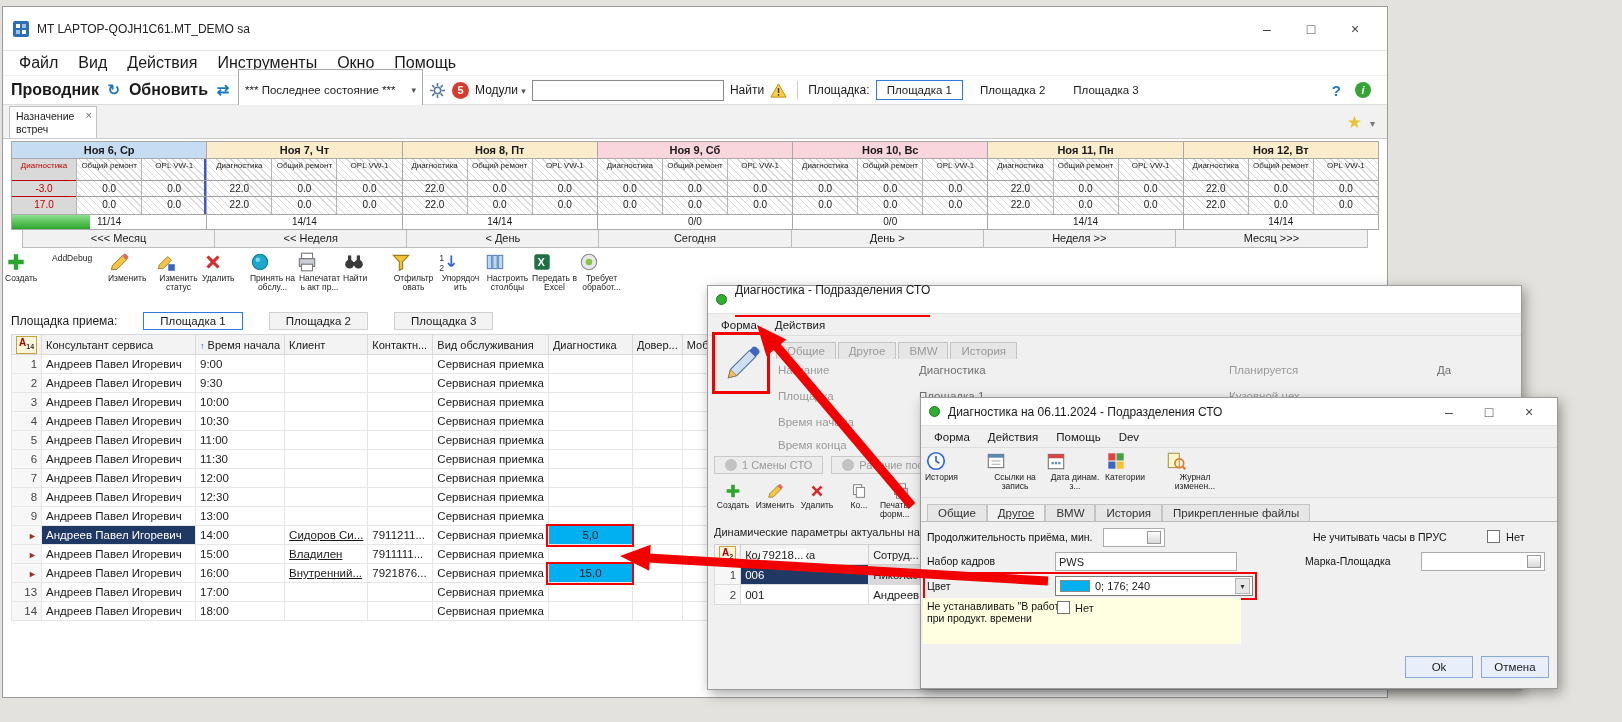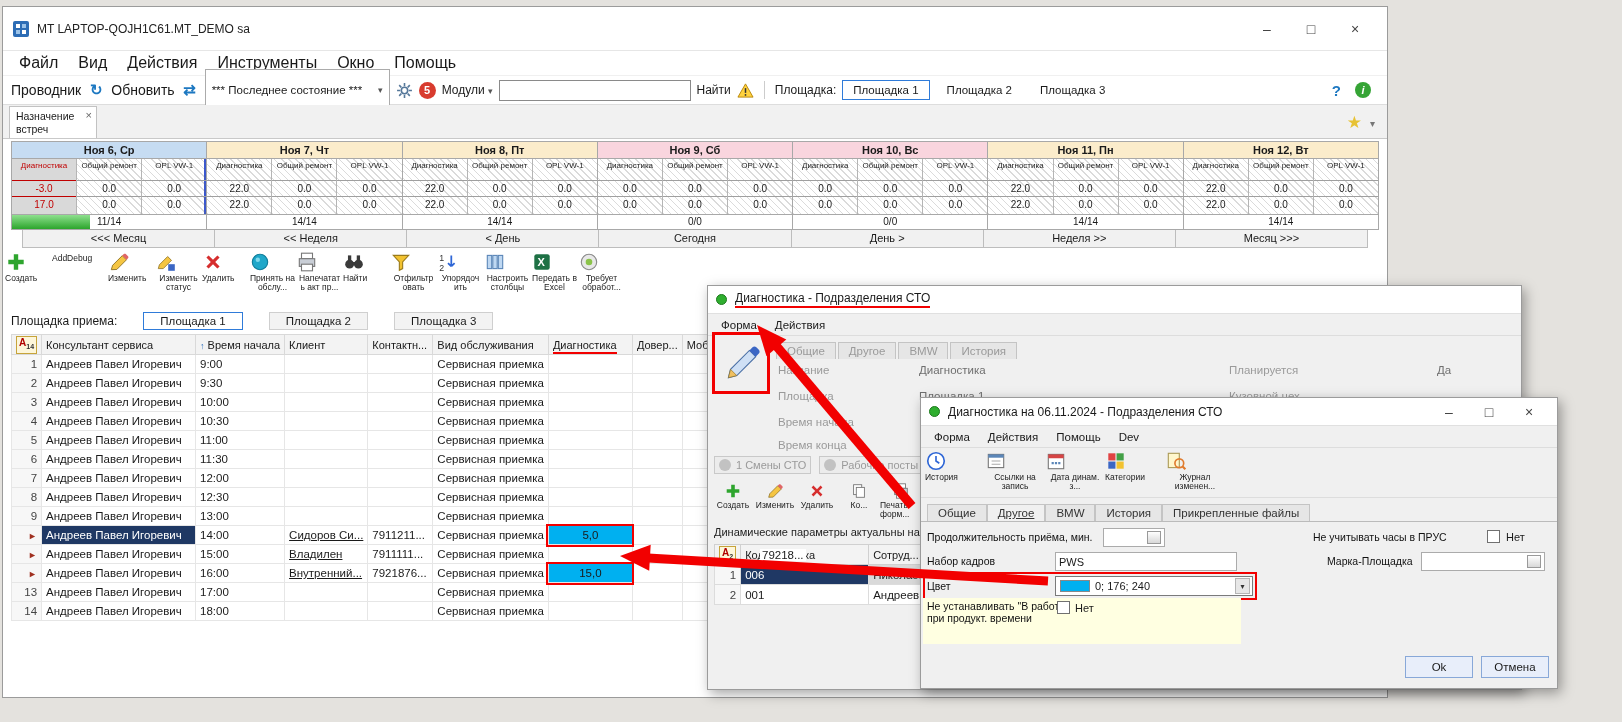--- a/index.html
+++ b/index.html
@@ -10,21 +10,21 @@
 .main-window{left:2px;top:6px;width:1386px;height:692px;z-index:10}
 .titlebar{height:44px;display:flex;align-items:center;padding:0 10px;background:#fff;border-bottom:1px solid #e6e6e6}
 .app-icon{width:16px;height:16px;margin-right:8px;display:inline-flex}
 .app-icon svg{width:100%;height:100%}
 .title-text{font-size:12px;color:#222}
 .win-controls{margin-left:auto;display:flex}
 .wc{width:44px;text-align:center;font-size:14px;color:#444;line-height:28px}
 .menubar{height:24px;display:flex;align-items:center;padding:0 6px;background:#fff}
 .menu-item{padding:0 10px;font-size:16px;white-space:nowrap}
 .toolbar{height:30px;display:flex;align-items:center;gap:6px;padding:0 8px;background:#fff;border-top:1px solid #f0f0f0;border-bottom:1px solid #ddd}
-.tb-bold{font-weight:normal;font-size:14px;white-space:nowrap}
+.tb-bold{font-weight:bold;font-size:16px;white-space:nowrap}
 .tb-ico{font-size:15px;color:#1d78c1;width:18px;text-align:center;font-weight:bold}
 .tb-select{display:inline-flex;align-items:center;gap:9px;border:1px solid #ababab;padding:14px 6px;font-size:11.5px;background:#fff;min-width:185px}
 .caret{font-size:9px;color:#555;margin-left:auto}
 .badge{min-width:17px;height:17px;border-radius:50%;background:#D83B2E;color:#fff;font-size:11px;font-weight:bold;display:inline-flex;align-items:center;justify-content:center}
 .tb-input{width:192px;height:21px;border:1px solid #8a8a8a;padding:0 4px;font:11.5px "Liberation Sans",sans-serif}
 .vsep{width:1px;height:18px;background:#ccc;margin:0 4px}
 .site-btn{padding:3px 10px;font-size:11.5px;border:1px solid transparent;white-space:nowrap}
 .site-btn.active{border:1px solid #2f7bd9;background:#fff}
 .tb-right{margin-left:auto;display:flex;align-items:center;gap:14px;padding-right:8px}
 .help-q{color:#1d78c1;font-weight:bold;font-size:15px}
@@ -71,21 +71,21 @@
 .grid{border-collapse:collapse;margin-left:8px;table-layout:fixed;background:#fff}
 .grid th{background:#f3f3f3;border:1px solid #d9d9d9;font-weight:normal;text-align:left;font-size:11px;height:20px;padding:0 4px;overflow:hidden;white-space:nowrap}
 .grid td{border:1px solid #e6e6e6;font-size:11.5px;height:19px;padding:0 4px;overflow:hidden;white-space:nowrap}
 .c-num{text-align:right;background:#f7f7f7;color:#444;font-size:10px}
 .marker{color:#a03020;font-size:9px}
 .cell-selected{background:#1f3864;color:#fff}
 .cell-rowsel{background:#d9d9d9}
 .link{text-decoration:underline}
 .cell-cyan{background:#00B0F0;text-align:center}
 .annot-outline{outline:2px solid #f20000;outline-offset:0}
-.red-underline{border-bottom:2px solid #f20000;padding-bottom:1px}
+.red-underline{border-bottom:2px solid #f20000;padding-bottom:18px}
 .corner-a{display:inline-block;border:1px solid #c7a43a;background:#fdf6da;color:#b00000;font-weight:bold;font-size:10px;padding:0 2px;line-height:12px}
 .corner-a sub{font-size:7px;color:#333}
 .sort-ind{color:#2f6fbd;font-size:9px}
 .floating-frag{position:absolute;left:760px;top:549px;z-index:31;background:#fff;font-size:11.5px;padding:0 2px}
 .dlg{position:absolute;background:#f0f0f0;border:1px solid #9b9b9b;box-shadow:3px 4px 12px rgba(0,0,0,.35)}
 .dlg1{left:707px;top:285px;width:815px;height:405px;z-index:30}
 .dlg2{left:920px;top:397px;width:638px;height:292px;z-index:40}
 .dlg-title{height:28px;background:#fff;display:flex;align-items:center;padding:0 8px;border-bottom:1px solid #e0e0e0}
 .green-dot{width:11px;height:11px;border-radius:50%;background:#2fae2f;border:1px solid #1d7a1d;margin-right:8px;flex:none}
 .dlg-title-text{font-size:12px;white-space:nowrap}
@@ -94,21 +94,21 @@
 .pencil-box{position:absolute;left:4px;top:46px;width:58px;height:62px;border:3px solid #f20000;display:flex;align-items:center;justify-content:center;background:#f0f0f0}
 .pencil-box svg{width:42px;height:42px}
 .dlg1-tabs{position:absolute;left:68px;top:56px;display:flex;gap:2px}
 .dtab{padding:2px 10px;font-size:11.5px;border:1px solid #c4c4c4;border-bottom:none;background:#e6e6e6;color:#333;white-space:nowrap}
 .dtab-disabled{color:#9a9a9a}
 .dtab-active{background:#f0f0f0;text-decoration:underline}
 .dlg1-fields{position:absolute;left:0;top:78px;width:100%;height:98px;font-size:11.5px}
 .f-label{position:absolute;color:#9a9a9a;white-space:nowrap}
 .f-value{position:absolute;color:#6f6f6f;white-space:nowrap}
 .dlg1-groups{position:absolute;left:6px;top:170px;display:flex;gap:8px}
-.grp-btn{display:inline-flex;align-items:center;gap:5px;border:1px solid #c9c9c9;background:#ececec;color:#9a9a9a;font-size:11px;padding:2px 4px;white-space:nowrap}
+.grp-btn{display:inline-flex;align-items:center;gap:5px;border:1px solid #c9c9c9;background:#ececec;color:#9a9a9a;font-size:11px;padding:2px 10px;white-space:nowrap}
 .grp-ico{width:12px;height:12px;border-radius:50%;background:#c2c2c2;display:inline-block;flex:none}
 .dlg1-actions{position:absolute;left:4px;top:196px;display:flex}
 .mini-action{width:42px;display:flex;flex-direction:column;align-items:center;gap:1px}
 .dlg1-params{position:absolute;left:6px;top:240px;font-size:11px;color:#222;white-space:nowrap}
 .mech{position:absolute;left:6px;top:258px;border-collapse:collapse;table-layout:fixed;background:#fff}
 .mech th{background:#f3f3f3;border:1px solid #d0d0d0;font-weight:normal;text-align:left;font-size:11px;height:20px;padding:0 4px;overflow:hidden;white-space:nowrap}
 .mech td{border:1px solid #dcdcdc;font-size:11.5px;height:20px;padding:0 4px;overflow:hidden;white-space:nowrap}
 .m-num{text-align:right;background:#f7f7f7;font-size:10px;color:#444}
 .dlg2 .wc{line-height:26px;width:40px}
 .dlg2-toolbar{height:50px;display:flex;padding:2px 4px;background:#f0f0f0;border-bottom:1px solid #ddd}
@@ -909,21 +909,21 @@
         <span class="f2-label" style="left:392px">Не учитывать часы в ПРУС</span>
         <span class="cb" style="left:566px"></span>
         <span class="f2-val" style="left:585px">Нет</span>
       </div>
 
       <div class="f-row" style="top:30px">
         <span class="f2-label" style="left:6px">Набор кадров</span>
         <span class="f2-input" style="left:134px;width:182px">
             <span>PWS</span>
           </span>
-        <span class="f2-label" style="left:406px">Марка-Площадка</span>
+        <span class="f2-label" style="left:384px">Марка-Площадка</span>
         <span class="f2-input" style="left:500px;width:124px">
             <i class="in-btn"></i>
           </span>
       </div>
 
       <div class="f-row" style="top:54px">
         <span class="f2-label" style="left:6px;top:4px">Цвет</span>
         <span class="color-select" style="left:134px">
           <span class="swatch" style="background: rgb(0, 176, 240);"></span>
           <span>0; 176; 240</span>

